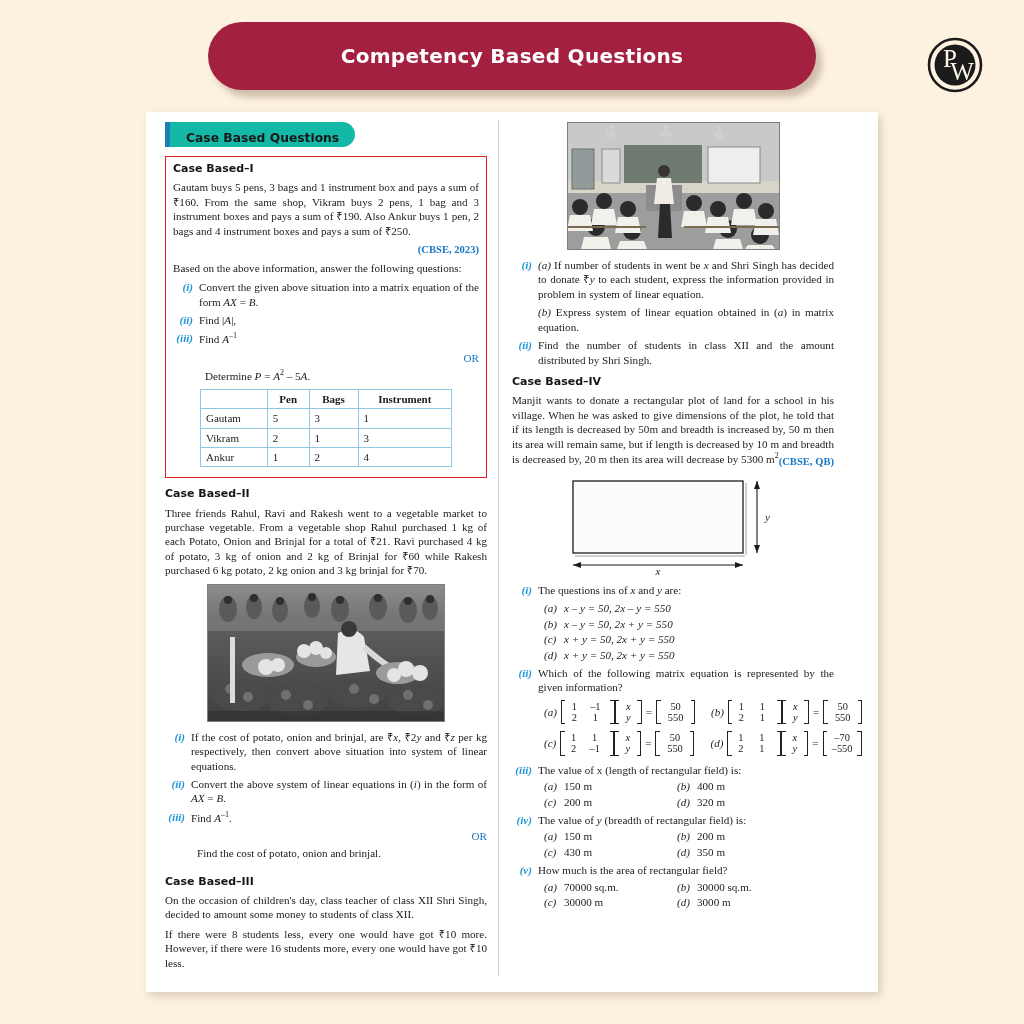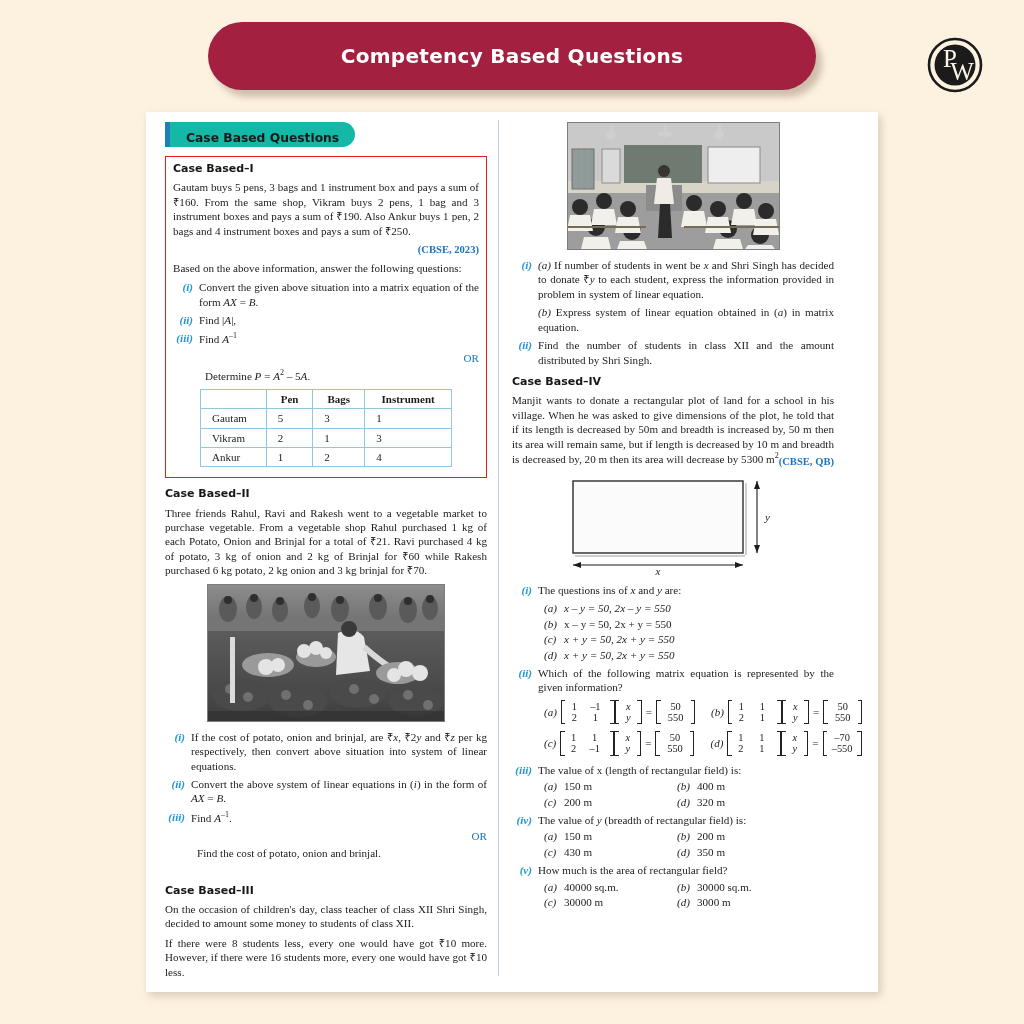--- a/index.html
+++ b/index.html
@@ -121,21 +121,21 @@
 
   
   table.pen-table {
     border-collapse: collapse;
     margin: 6px auto 2px auto;
     width: 252px;
     font-size: 11px;
   }
   table.pen-table th, table.pen-table td {
     border: 1px solid #8fc6e0;
-    padding: 2px 11px;
+    padding: 2px 5px;
     height: 17px;
   }
   table.pen-table th {
     font-weight: bold; text-align: center; background: #ffffff;
   }
   table.pen-table td { text-align: left; }
   table.pen-table .corner { border-top-color:#8fc6e0; }
 
   
   .photo {
@@ -367,21 +367,21 @@
       <span class="qtext"><span>Convert the above system of linear equations in (</span><i class="v">i</i><span>) in the form of </span><i class="v">AX</i><span> = </span><i class="v">B</i><span>.</span></span>
     </div>
     <div class="qrow tight">
       <span class="qnum">(iii)</span>
       <span class="qtext">Find <i class="v">A</i><span class="sup">–1</span><span>.</span></span>
     </div>
     <div class="or">OR</div>
     <div class="sub-indent">Find the cost of potato, onion and brinjal.</div>
   </div>
 
-  <div class="case-head" style="margin-top:23px;">Case Based–III</div>
+  <div class="case-head" style="margin-top:14px;">Case Based–III</div>
   <p class="body">On the occasion of children's day, class teacher of class XII Shri Singh, decided to amount some money to students of class XII.</p>
   <p class="body last">If there were 8 students less, every one would have got ₹10 more. However, if there were 16 students more, every one would have got ₹10 less.</p>
 </div>
 
 <div id="right-col" class="col">
 
   <div id="photo-class" class="photo">
     <svg width="211" height="126" viewBox="0 0 211 126" preserveAspectRatio="none">
       <rect width="211" height="126" fill="#b9b9b9"></rect>
       <rect y="0" width="211" height="60" fill="#c9c9c9"></rect>
@@ -482,21 +482,21 @@
     <span class="qnum">(i)</span>
     <span class="qtext"><span>The questions ins of </span><i class="v">x</i><span> and </span><i class="v">y</i><span> are:</span></span>
   </div>
   <div class="eqlist">
     <div class="eq-row">
       <span class="opt-key">(a)</span>
       <span class="opt-val v" style="font-style:italic">x – y = 50, 2x – y = 550</span>
     </div>
     <div class="eq-row">
       <span class="opt-key">(b)</span>
-      <span class="opt-val" style="">x – y = 50, 2x + y = 550</span>
+      <span class="opt-val" style="font-style:italic">x – y = 50, 2x + y = 550</span>
     </div>
     <div class="eq-row">
       <span class="opt-key">(c)</span>
       <span class="opt-val" style="font-style:italic">x + y = 50, 2x + y = 550</span>
     </div>
     <div class="eq-row">
       <span class="opt-key">(d)</span>
       <span class="opt-val" style="font-style:italic">x + y = 50, 2x + y = 550</span>
     </div>
   </div>
@@ -711,21 +711,21 @@
   </div>
 
   <div class="qrow tight">
     <span class="qnum">(v)</span>
     <span class="qtext">How much is the area of rectangular field?</span>
   </div>
   <div class="opts">
     <div class="opt-row">
       <span class="opt">
           <span class="opt-key">(a)</span>
-          <span class="opt-val">40000 sq.m.</span>
+          <span class="opt-val">70000 sq.m.</span>
         </span>
       <span class="opt">
           <span class="opt-key">(b)</span>
           <span class="opt-val">30000 sq.m.</span>
         </span>
     </div>
     <div class="opt-row">
       <span class="opt">
           <span class="opt-key">(c)</span>
           <span class="opt-val">30000 m</span>

